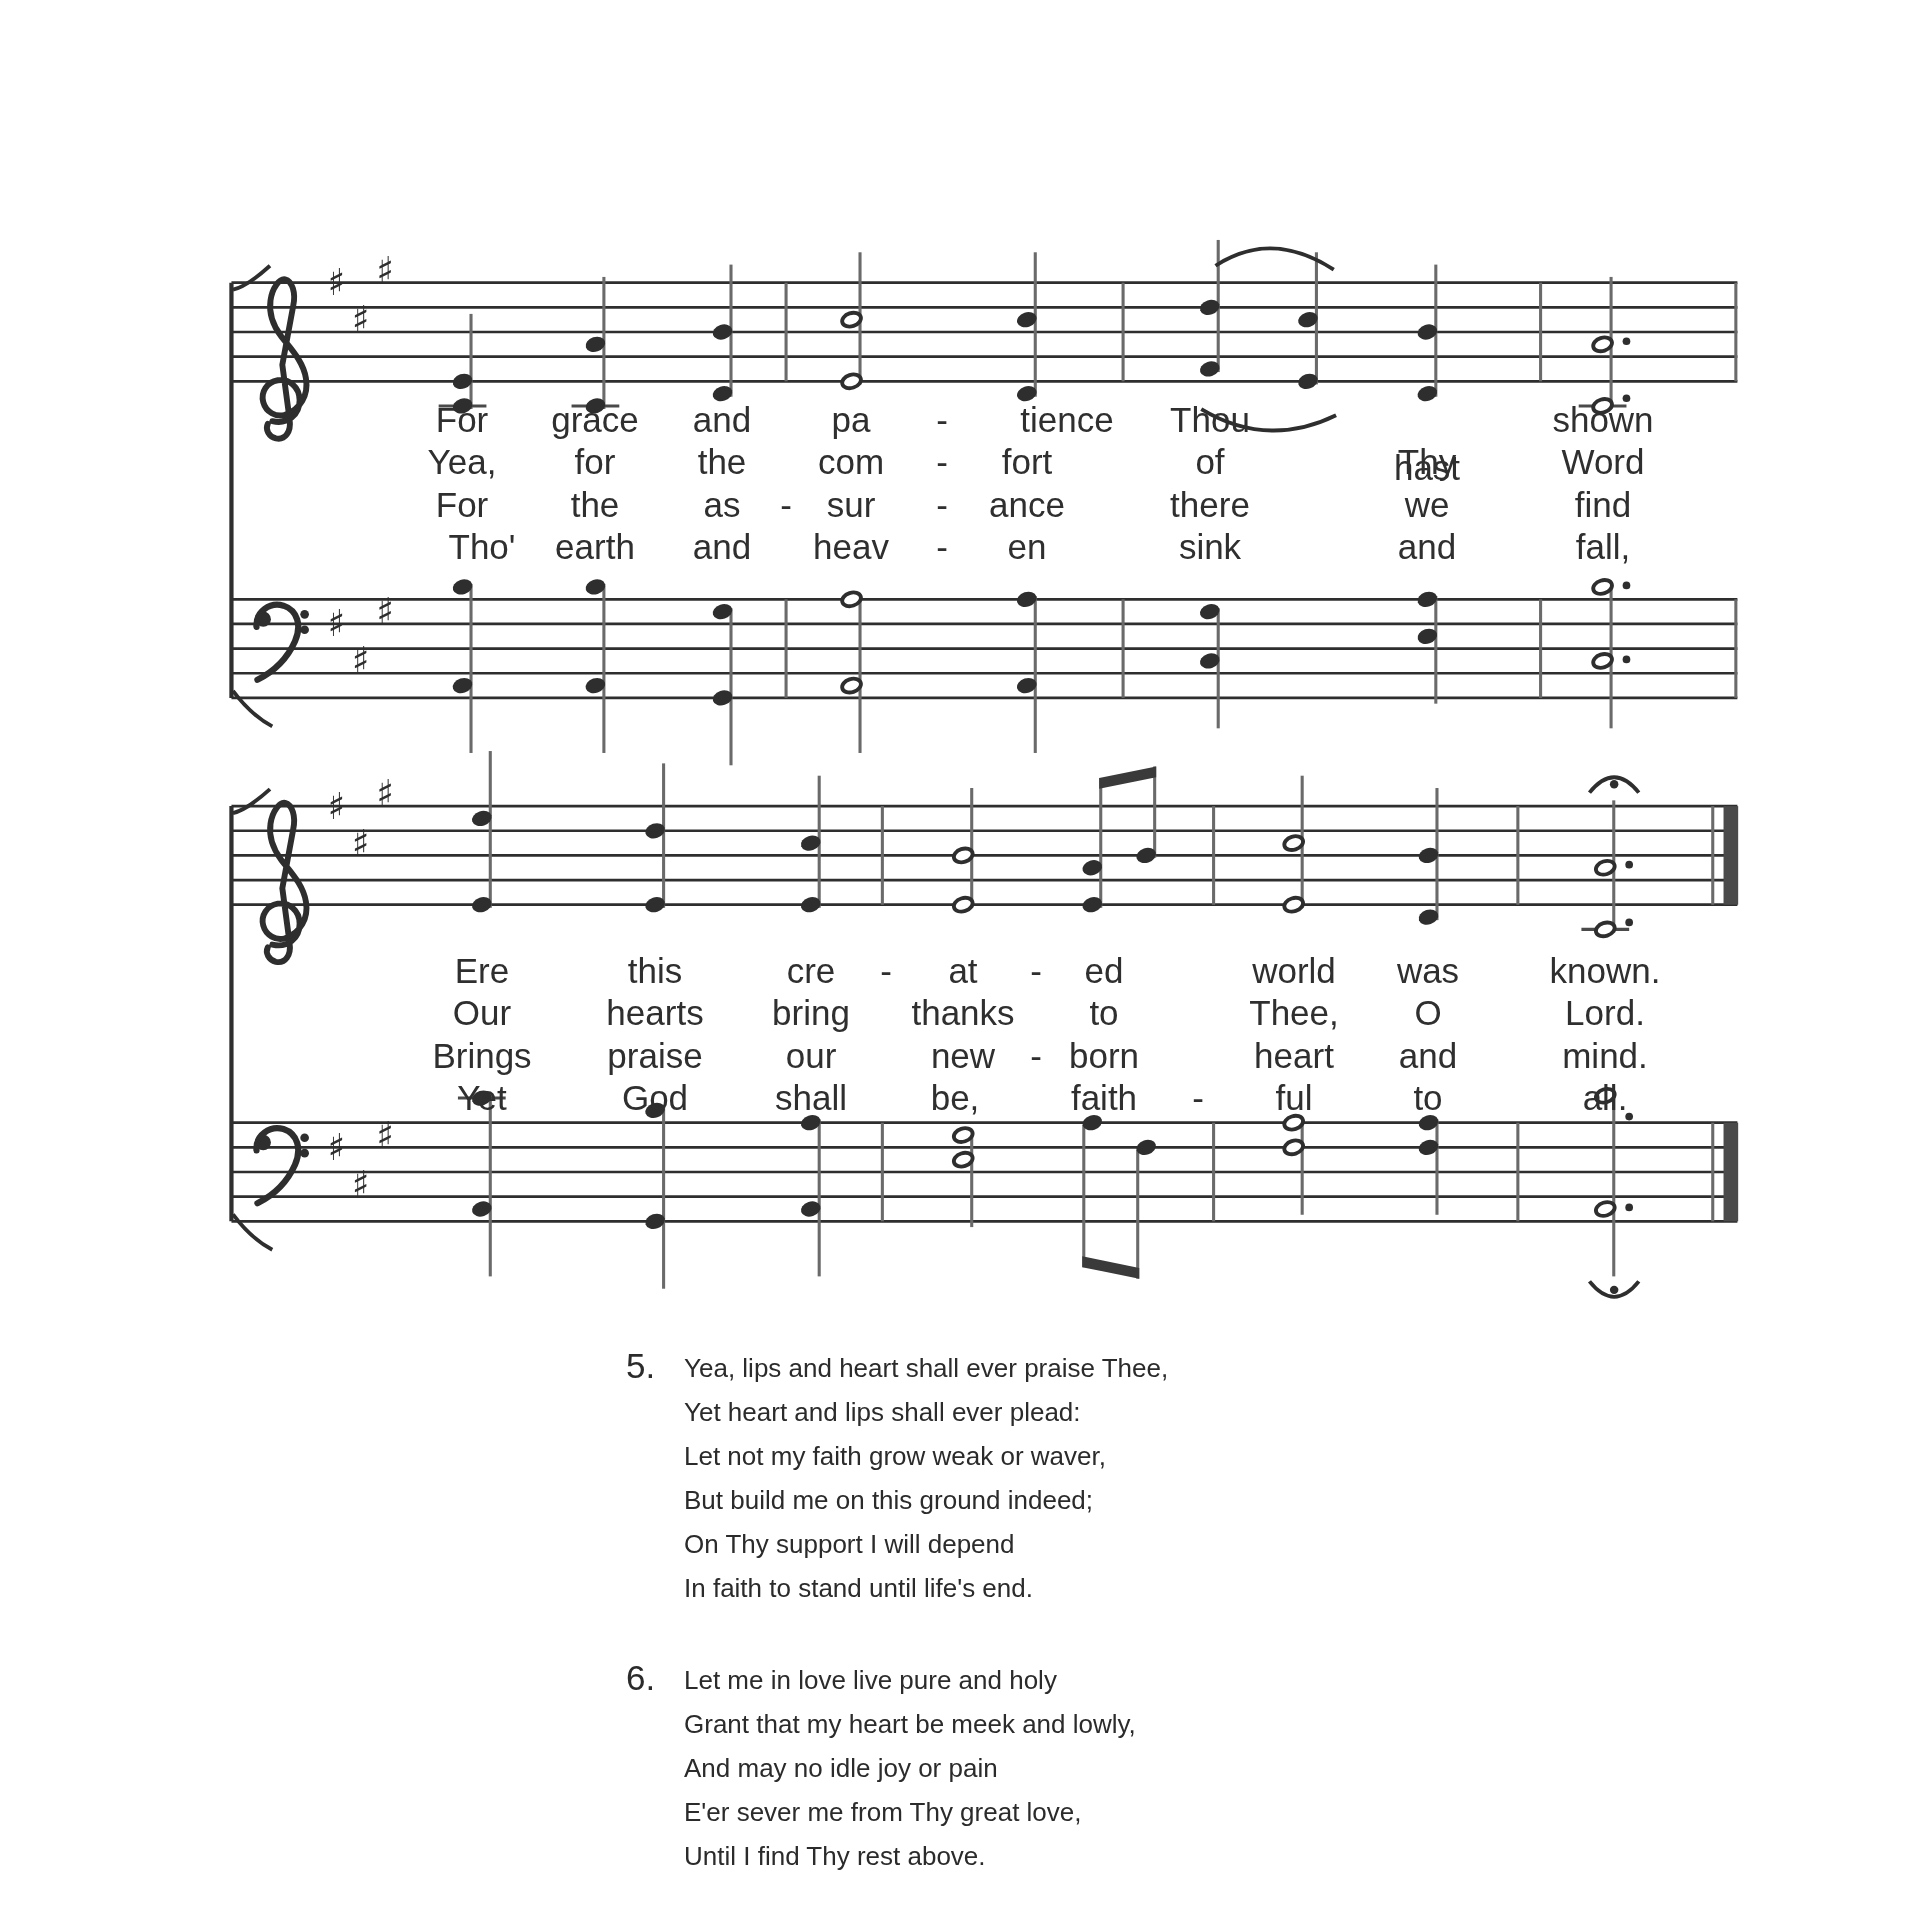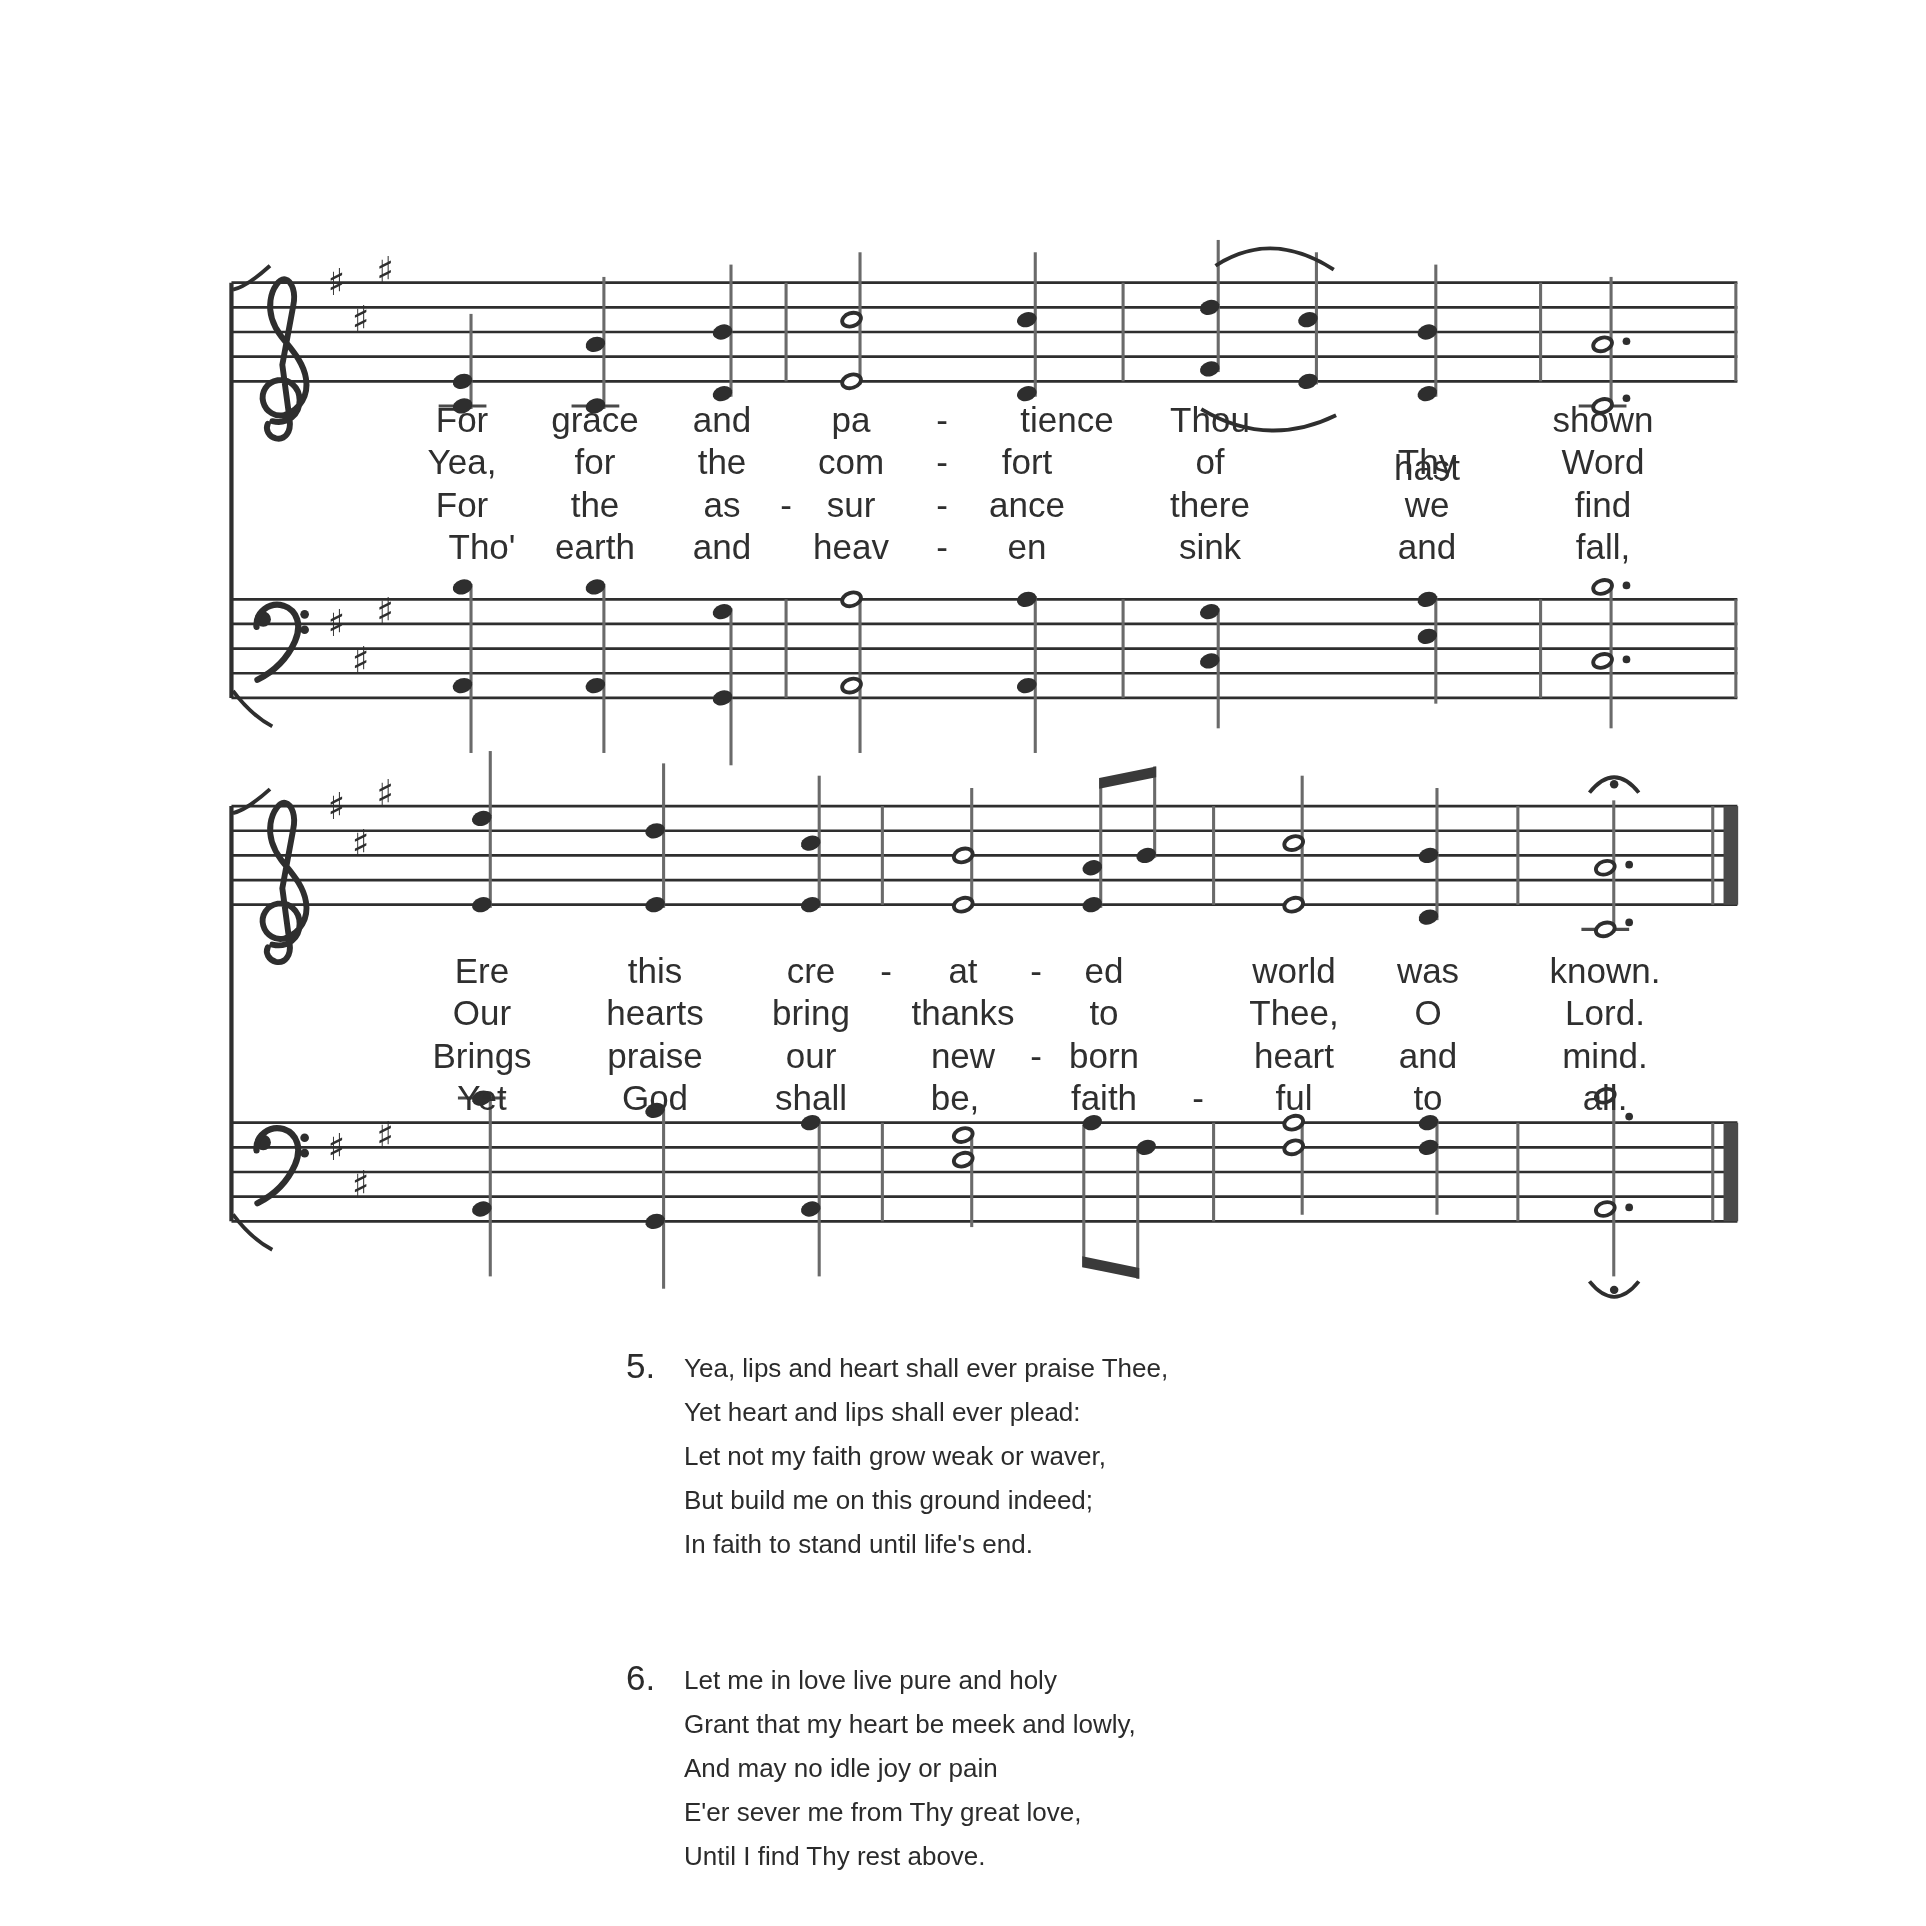--- a/index.html
+++ b/index.html
@@ -440,20 +440,21 @@
     </div>
 
 <div class="verse" style="top:1346px">
   <span class="vnum">5.</span>
   <div class="vlines">
 
   <div class="vline">Yea, lips and heart shall ever praise Thee,</div>
         <div class="vline">Yet heart and lips shall ever plead:</div>
         <div class="vline">Let not my faith grow weak or waver,</div>
         <div class="vline">But build me on this ground indeed;</div>
+        <div class="vline">On Thy support I will depend</div>
         <div class="vline">In faith to stand until life's end.</div>
       </div>
 </div>
 
 <div class="verse" style="top:1658px">
   <span class="vnum">6.</span>
   <div class="vlines">
 
   <div class="vline">Let me in love live pure and holy</div>
         <div class="vline">Grant that my heart be meek and lowly,</div>

